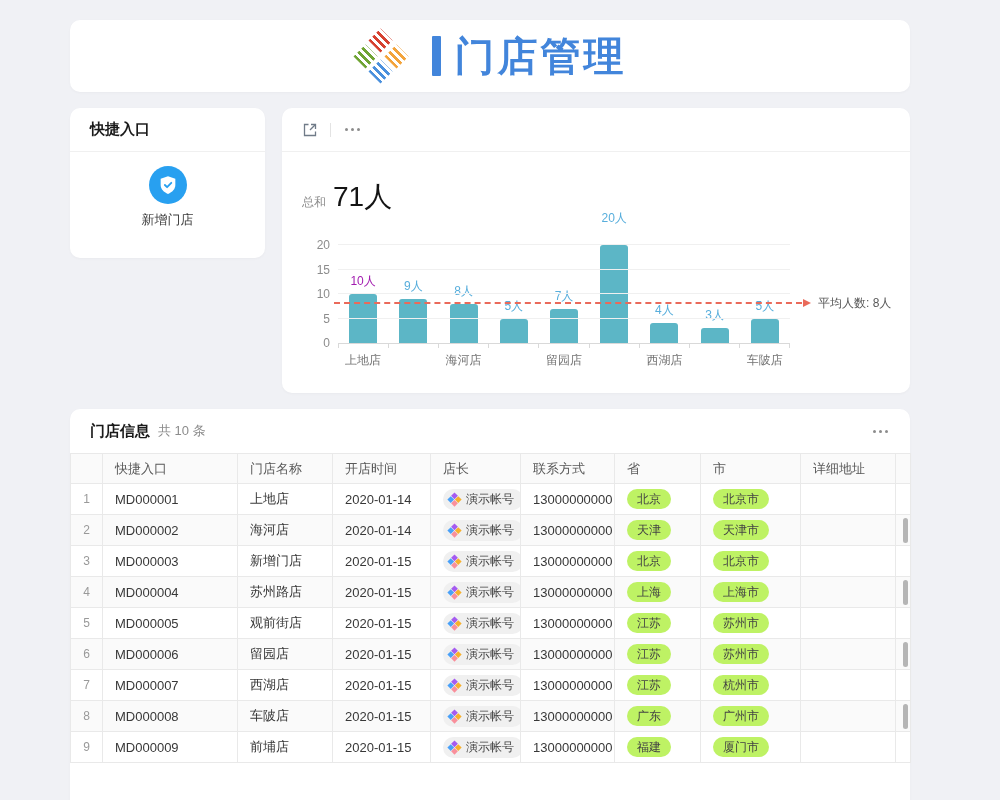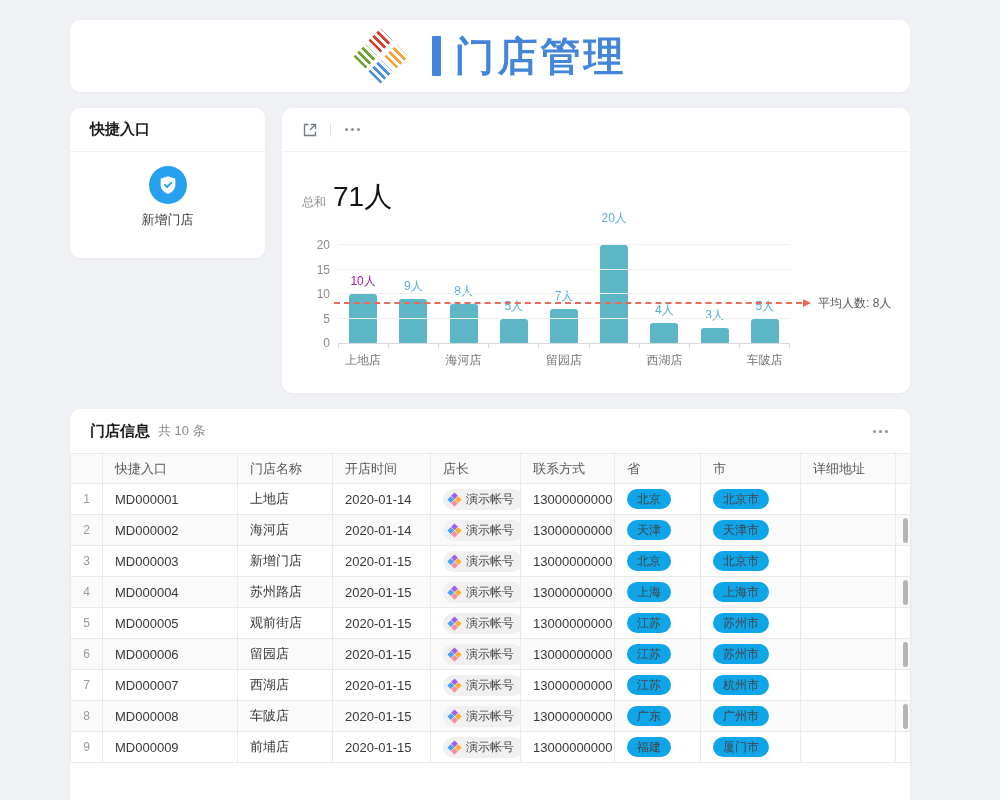--- a/index.html
+++ b/index.html
@@ -67,21 +67,21 @@
   .table-title { font-size:15px; font-weight:600; color:#1a1a1a; }
   .table-count { font-size:13px; color:#8c8c8c; margin-left:8px; }
   .table-header .spacer { flex:1; }
   table { width:840px; border-collapse:collapse; table-layout:fixed; }
   th { height:30px; background:#fafafa; border:1px solid #e9e9e9; font-weight:normal; color:#595959; font-size:13px; text-align:left; padding-left:12px; }
   td { height:31px; border:1px solid #e9e9e9; font-size:13px; color:#383838; padding-left:12px; background:#fff; overflow:hidden; white-space:nowrap; }
   tr.zebra td { background:#fafafa; }
   td.num { color:#999; font-size:12px; text-align:center; padding:0; }
   td.sliver { padding:0; position:relative; }
   .thumb { position:absolute; right:2px; top:3px; width:5px; height:25px; background:#b5b5b5; border-radius:2.5px; }
-  .tag { display:inline-block; background:#0ea5e9; border-radius:11px; padding:3px 10px; font-size:12px; color:#434343; line-height:1.2; }
+  .tag { display:inline-block; background:#bef264; border-radius:11px; padding:3px 10px; font-size:12px; color:#434343; line-height:1.2; }
   .mpill { display:inline-flex; align-items:center; gap:4px; background:#f0f0f0; border-radius:12px; padding:2px 9px 2px 4px; font-size:12px; color:#434343; }
   .mpill svg { display:block; }
   svg.expand { cursor:pointer; }
 </style>
 </head>
 <body>
 
 <div class="page">
 
   <div class="card header-card">

